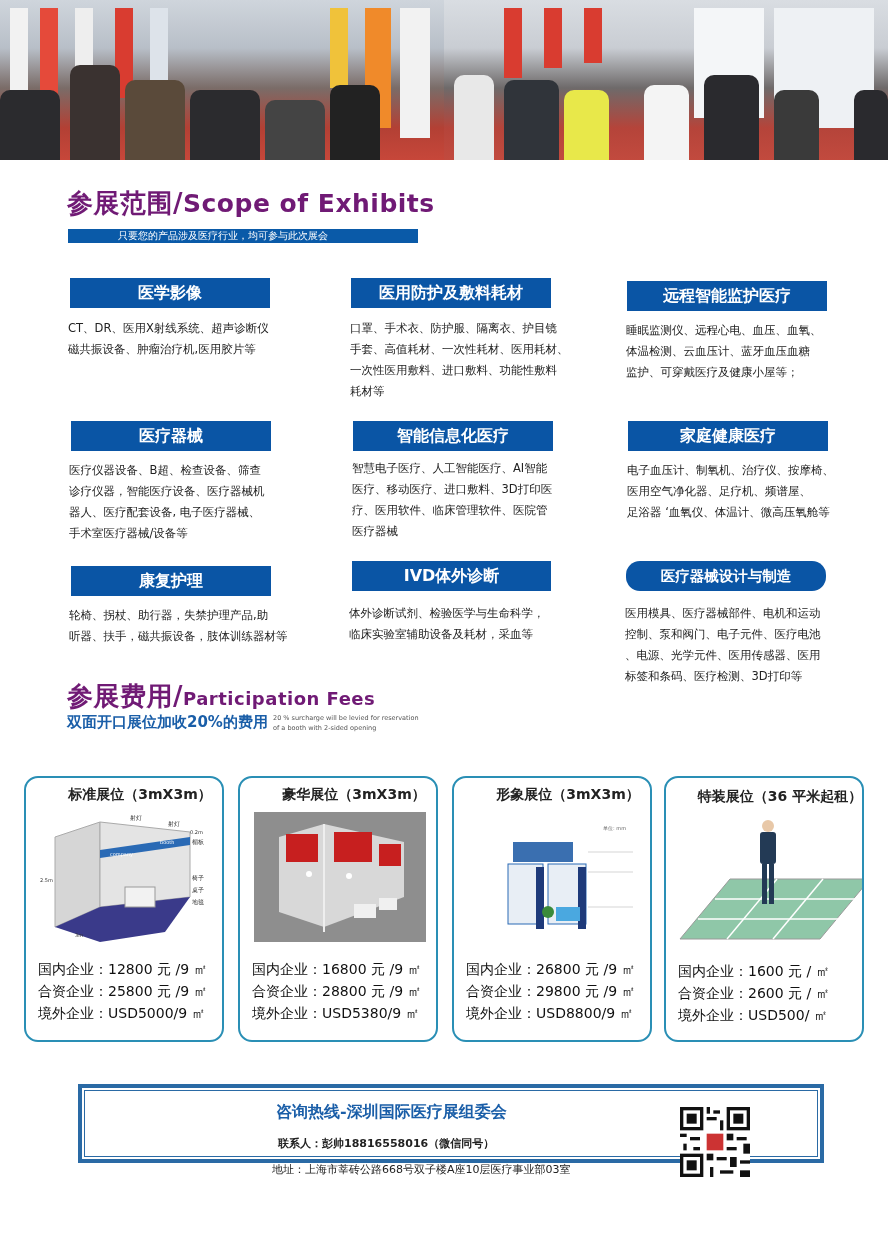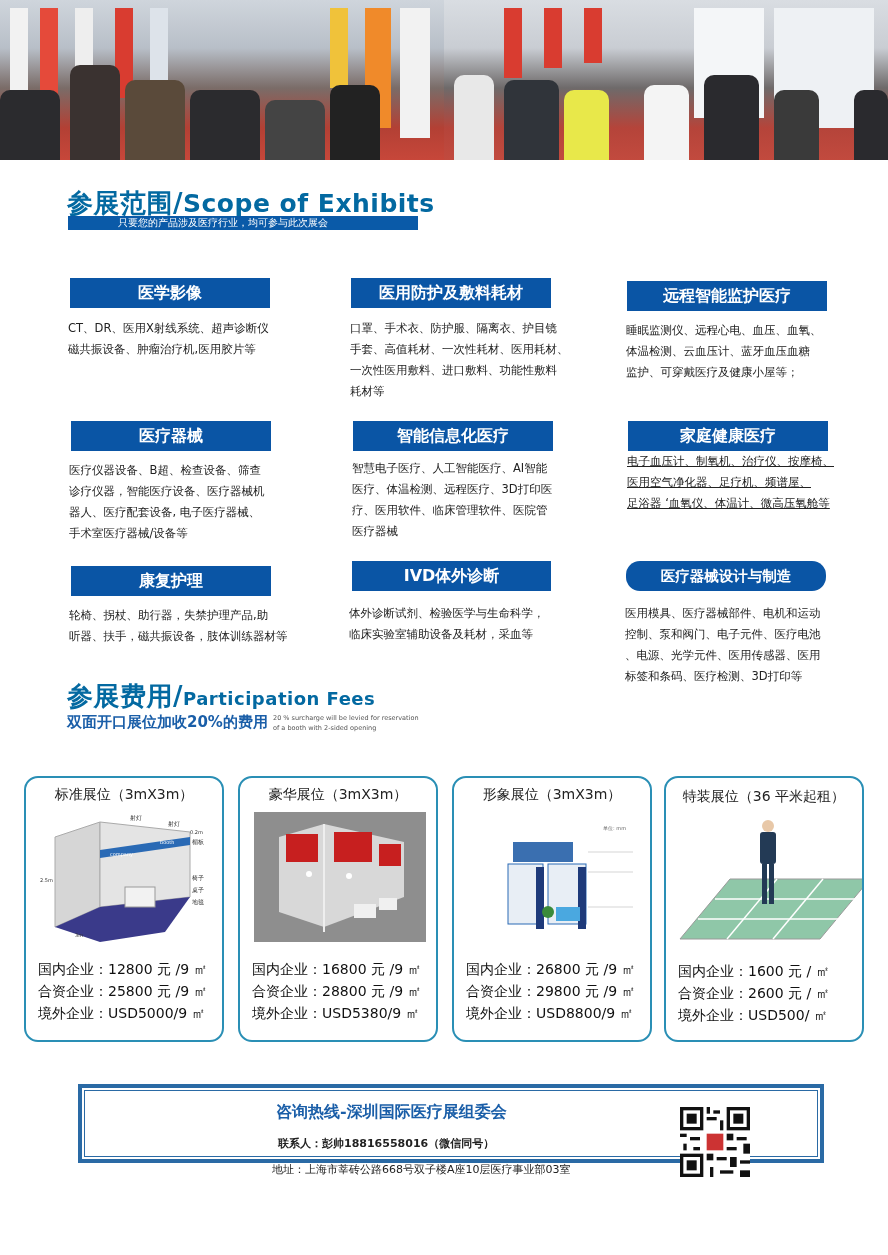--- a/index.html
+++ b/index.html
@@ -6,30 +6,30 @@
   body{width:888px;height:1255px;position:relative;overflow:hidden;font-family:"DejaVu Sans","Liberation Sans",sans-serif;color:#222;}
   .abs{position:absolute;}
   
   .hero{left:0;top:0;width:888px;height:160px;display:flex;}
   .photo{position:relative;height:160px;overflow:hidden;}
   .photo.left{width:444px;background:linear-gradient(180deg,#cfd5dc 0%,#b8bfc8 30%,#7a6c68 55%,#b34034 80%,#c7473a 100%);}
   .photo.right{width:444px;background:linear-gradient(180deg,#d9dde2 0%,#c9cdd3 30%,#6e6a6a 55%,#b5443a 80%,#c24a3e 100%);}
   .booth{position:absolute;top:8px;width:18px;height:110px;}
   .crowd{position:absolute;bottom:0;border-radius:10px 10px 0 0;background:#2b2b2e;}
   
-  .sec-title{font-weight:bold;color:#0369a1;font-size:26px;letter-spacing:0.5px;white-space:nowrap;}
+  .sec-title{font-weight:bold;color:#701a75;font-size:26px;letter-spacing:0.5px;white-space:nowrap;}
   .sec-title .en{font-size:25px;}
-  .sub-bar{left:68px;top:216px;width:350px;height:14px;background:#0a5aa8;color:#fff;font-size:10px;line-height:14px;padding-left:50px;box-sizing:border-box;}
+  .sub-bar{left:68px;top:229px;width:350px;height:14px;background:#0a5aa8;color:#fff;font-size:10px;line-height:14px;padding-left:50px;box-sizing:border-box;}
   .cat-head{height:30px;background:#0a55a5;color:#fff;font-weight:bold;font-size:16px;line-height:30px;text-align:center;}
   .cat-body{font-size:11.5px;line-height:21px;color:#222;}
   .fee-sub{font-weight:bold;color:#1a5ea8;font-size:15px;}
   .fee-note{font-size:6.5px;color:#555;line-height:10px;}
   
   .card{top:776px;width:200px;height:266px;border:2px solid #2a8fb5;border-radius:14px;box-sizing:border-box;background:#fff;}
-  .card-title{position:absolute;top:8px;left:0;width:100%;text-align:center;font-weight:normal;font-size:14px;color:#222;}
+  .card-title{position:absolute;top:8px;left:0;width:100%;text-align:center;font-weight:bold;font-size:14px;color:#222;padding-left:16px;}
   .card-img{position:absolute;left:14px;top:34px;width:172px;height:130px;}
   .price{position:absolute;left:12px;top:180px;font-size:14px;line-height:22px;color:#111;white-space:nowrap;}
   
   .contact{left:78px;top:1084px;width:746px;height:79px;border:4px solid #2a6aa5;box-sizing:border-box;}
   .contact-inner{position:absolute;left:2px;top:2px;right:2px;bottom:2px;border:1px solid #2a6aa5;}
   .c-title{position:absolute;left:194px;top:14px;font-weight:bold;font-size:16px;color:#1a5ea8;}
   .c-line{position:absolute;font-size:11px;color:#222;}
   .qr{position:absolute;left:598px;top:18px;width:70px;height:72px;}
 </style>
 </head>
@@ -104,28 +104,28 @@
     <div>医疗仪器设备、B超、检查设备、筛查</div>
     <div>诊疗仪器，智能医疗设备、医疗器械机</div>
     <div>器人、医疗配套设备, 电子医疗器械、</div>
     <div>手术室医疗器械/设备等</div>
   </div>
 </div>
 <div class="abs" style="left:353px;top:421px;width:200px;">
   <div class="cat-head">智能信息化医疗</div>
   <div class="cat-body" style="margin-top:7px;margin-left:-1px;white-space:nowrap;">
     <div>智慧电子医疗、人工智能医疗、AI智能</div>
-    <div>医疗、体温检测、远程医疗、3D打印医</div>
+    <div>医疗、移动医疗、进口敷料、3D打印医</div>
     <div>疗、医用软件、临床管理软件、医院管</div>
     <div>医疗器械</div>
   </div>
 </div>
 <div class="abs" style="left:628px;top:421px;width:200px;">
   <div class="cat-head">家庭健康医疗</div>
-  <div class="cat-body" style="margin-left:-1px;white-space:nowrap;text-decoration:underline;">
+  <div class="cat-body" style="margin-top:9px;margin-left:-1px;white-space:nowrap;">
     <div>电子血压计、制氧机、治疗仪、按摩椅、</div>
     <div>医用空气净化器、足疗机、频谱屋、</div>
     <div>足浴器 ‘血氧仪、体温计、微高压氧舱等</div>
   </div>
 </div>
 
 <div class="abs" style="left:71px;top:566px;width:200px;">
   <div class="cat-head">康复护理</div>
   <div class="cat-body" style="margin-top:9px;margin-left:-2px;white-space:nowrap;">
     <div>轮椅、拐杖、助行器，失禁护理产品,助</div>

